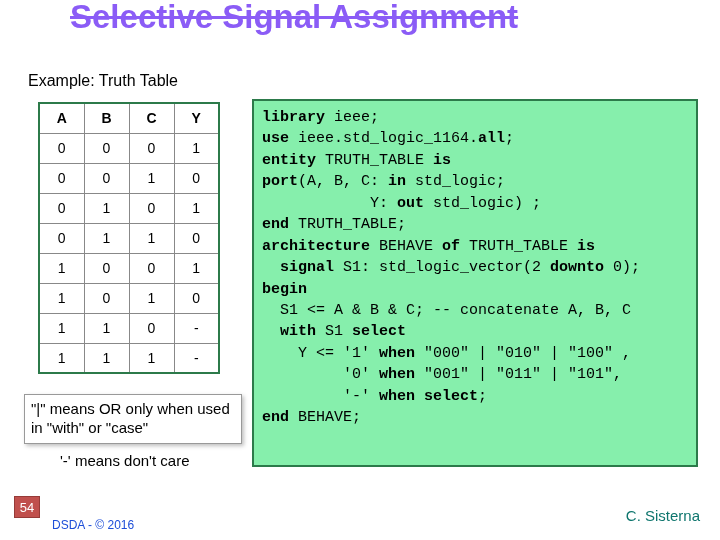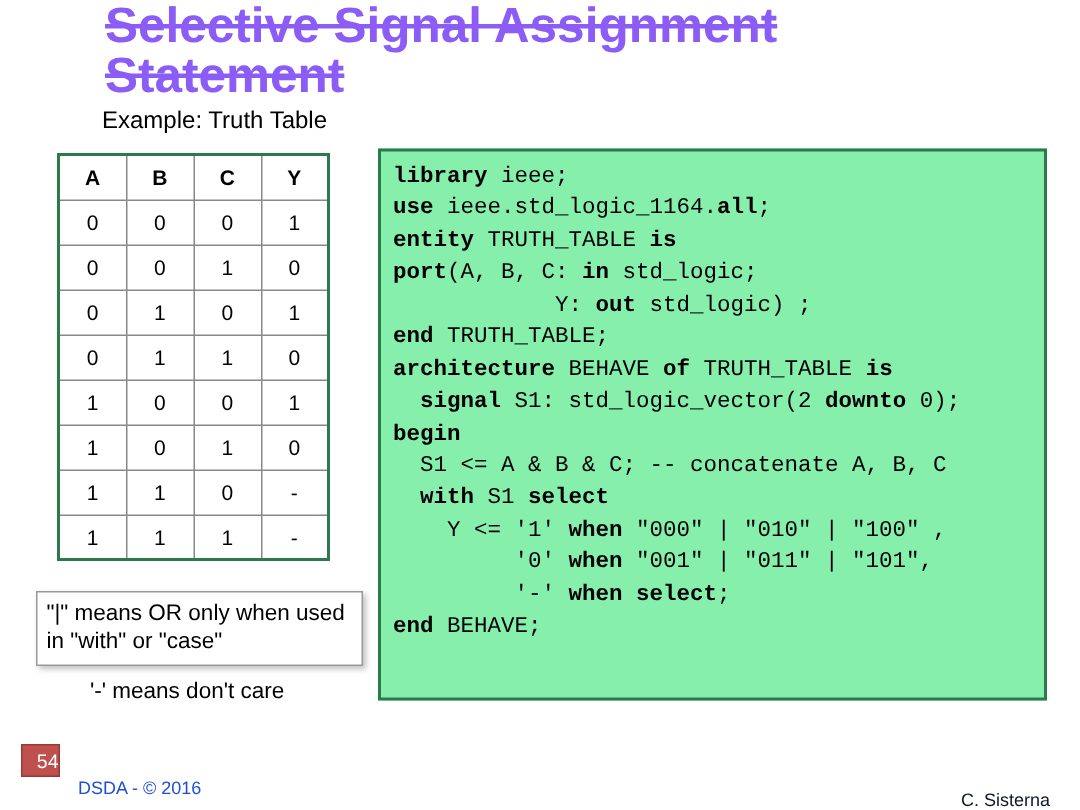--- a/index.html
+++ b/index.html
@@ -24,21 +24,20 @@
   .title .line2 {
     text-decoration: none;
     display: block;
   }
   .subtitle {
     position: absolute;
     top: 72px;
     left: 28px;
     font-size: 16px;
     color: #000;
-    margin-left: 40px;
   }
   .truth-table {
     position: absolute;
     top: 102px;
     left: 38px;
     border-collapse: collapse;
     border: 2px solid #2c7a4a;
   }
   .truth-table td {
     border: 1px solid #888;
@@ -92,44 +91,43 @@
   .page-num {
     position: absolute;
     bottom: 22px;
     left: 14px;
     width: 26px;
     height: 22px;
     background: #c0504d;
     border: 1px solid #963b38;
     color: #fff;
     font-size: 13px;
-    text-align: right;
+    text-align: center;
     line-height: 22px;
   }
   .footer-left {
     position: absolute;
     bottom: 8px;
     left: 52px;
     font-size: 12px;
     color: #1d4ed8;
   }
   .footer-right {
     position: absolute;
-    bottom: 0;
+    bottom: 16px;
     right: 20px;
-    font-size: 12px;
-    color: #0f172a;
+    font-size: 15px;
+    color: #0f766e;
   }
 </style>
 </head>
 <body>
 
 <div class="title">
   <span>Selective Signal Assignment</span>
-  <span class="line2">Statement</span>
 </div>
 
 <div class="subtitle">Example: Truth Table</div>
 
 <table class="truth-table">
   <tbody>
       <tr>
     <td class="hdr">A</td>
     <td class="hdr">B</td>
     <td class="hdr">C</td>

